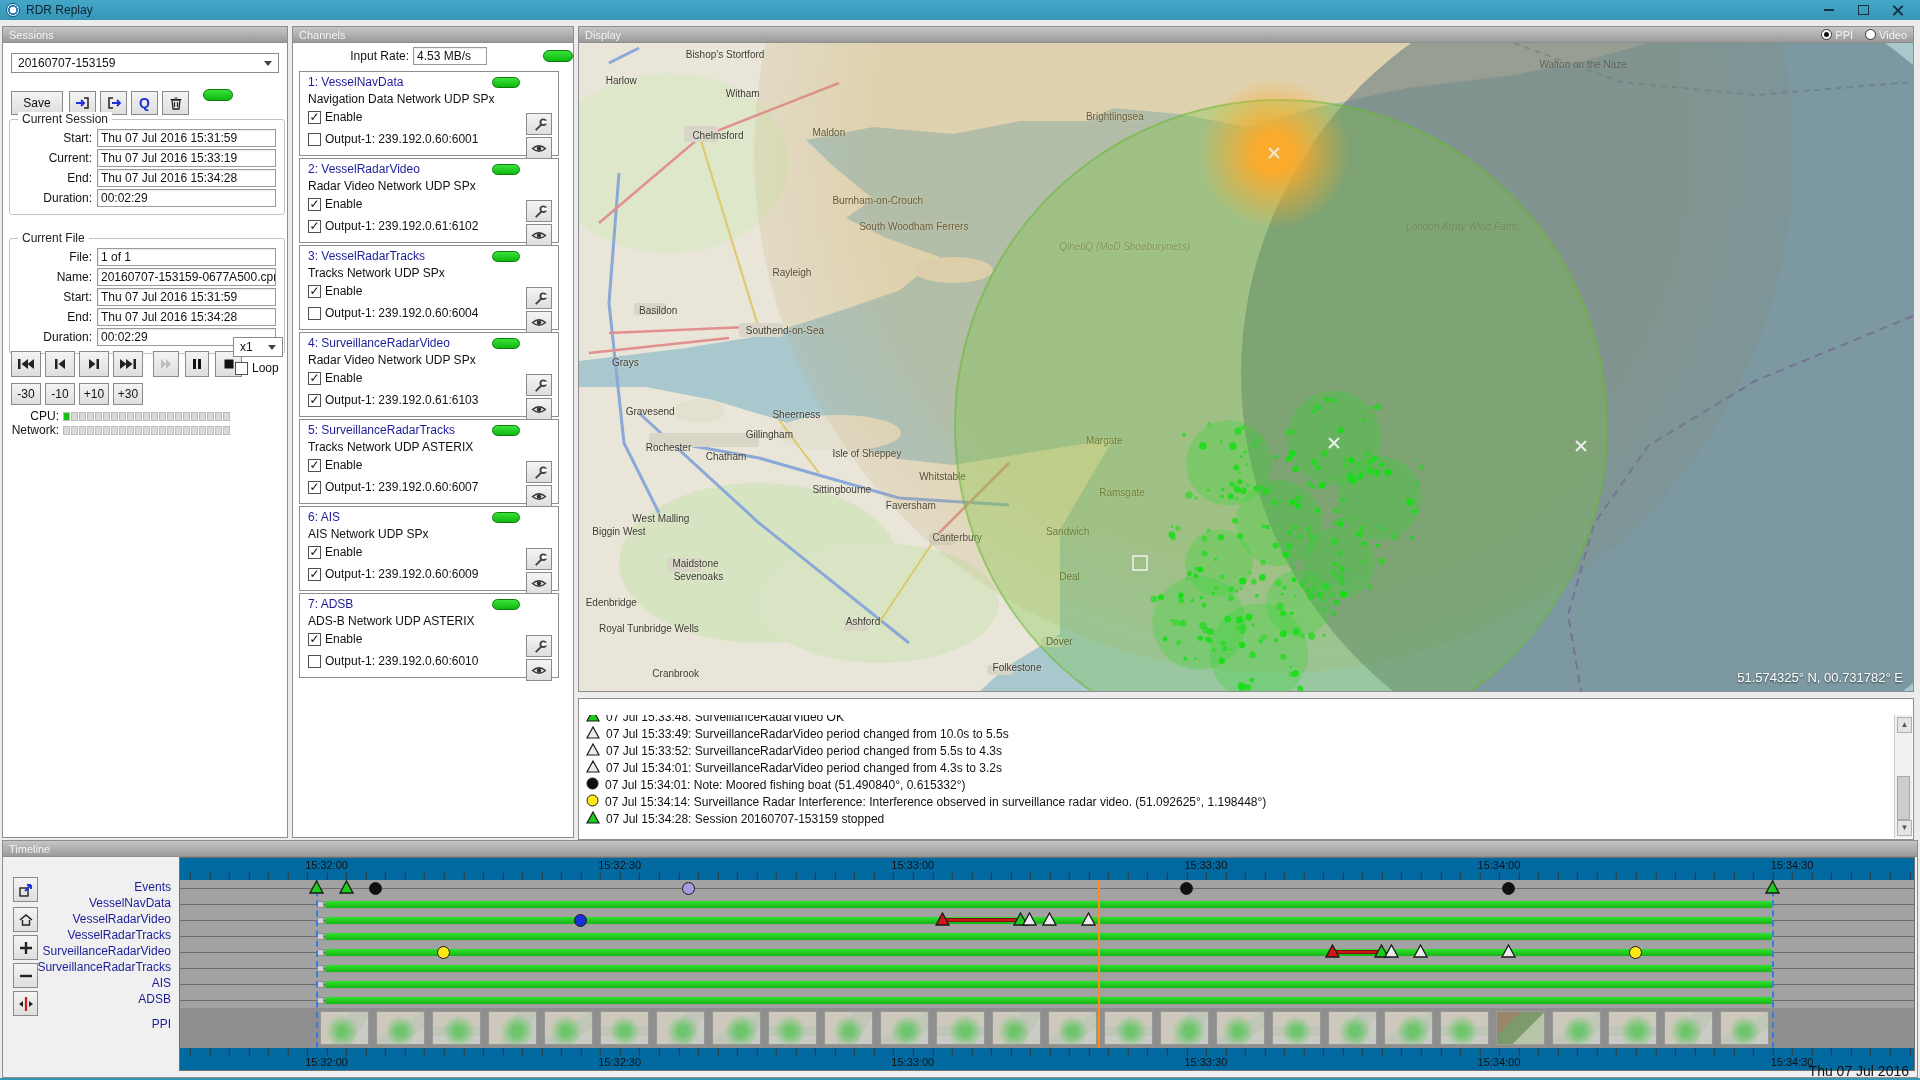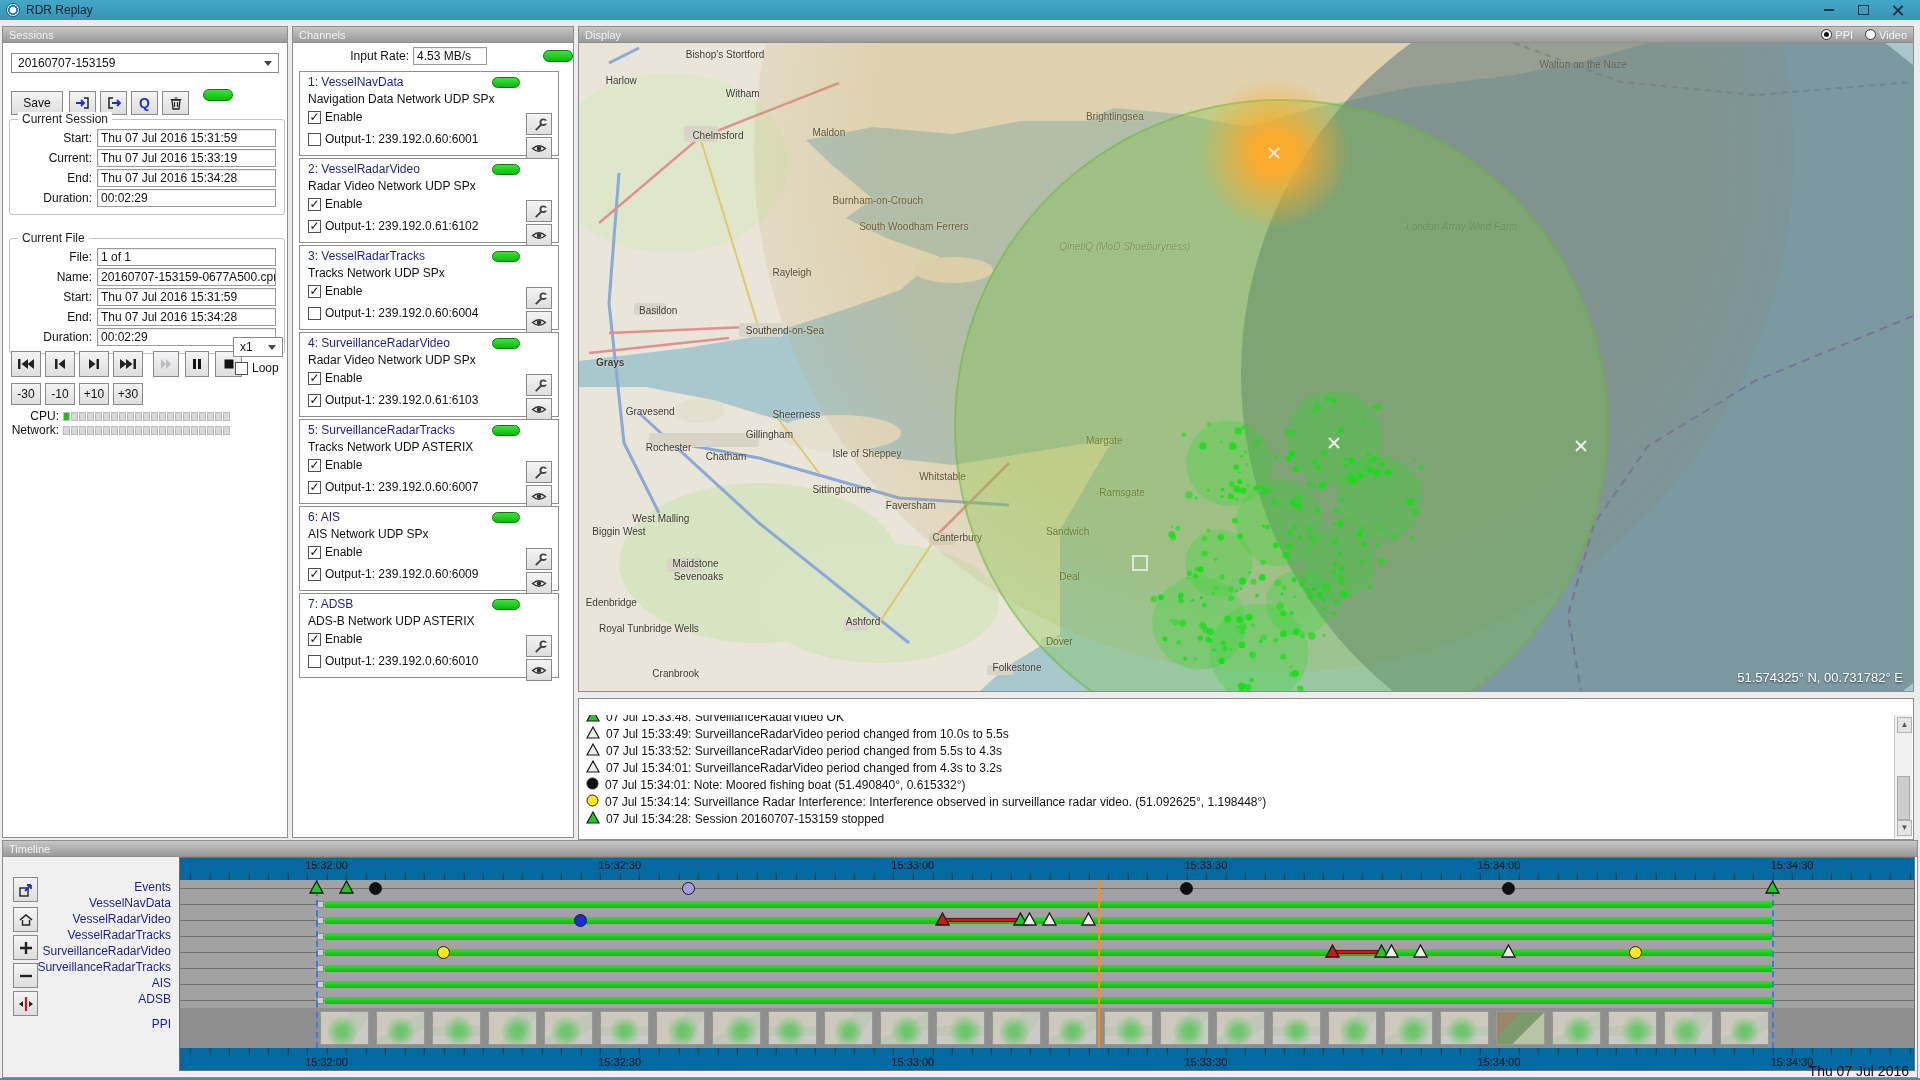--- a/index.html
+++ b/index.html
@@ -575,21 +575,21 @@
         <div class="map-label" style="left: 26.68px; top: 32.4px;">Harlow</div>
         <div class="map-label" style="left: 146.74px; top: 45.36px;">Witham</div>
         <div class="map-label" style="left: 113.39px; top: 87.48px;">Chelmsford</div>
         <div class="map-label" style="left: 233.45px; top: 84.24px;">Maldon</div>
         <div class="map-label" style="left: 253.46px; top: 152.28px;">Burnham-on-Crouch</div>
         <div class="map-label" style="left: 280.14px; top: 178.2px;">South Woodham Ferrers</div>
         <div class="map-label" style="left: 506.92px; top: 68.04px;">Brightlingsea</div>
         <div class="map-label" style="left: 193.43px; top: 223.56px;">Rayleigh</div>
         <div class="map-label" style="left: 166.75px; top: 281.88px;">Southend-on-Sea</div>
         <div class="map-label" style="left: 60.03px; top: 262.44px;">Basildon</div>
-        <div class="map-label" style="left: 17px; top: 314.28px; font-weight: bold;">Grays</div>
+        <div class="map-label" style="left: 33px; top: 314.28px;">Grays</div>
         <div class="map-label" style="left: 46.69px; top: 362.88px;">Gravesend</div>
         <div class="map-label" style="left: 66.7px; top: 398.52px;">Rochester</div>
         <div class="map-label" style="left: 126.73px; top: 408.24px;">Chatham</div>
         <div class="map-label" style="left: 166.75px; top: 385.56px;">Gillingham</div>
         <div class="map-label" style="left: 193.43px; top: 366.12px;">Sheerness</div>
         <div class="map-label" style="left: 253.46px; top: 405px;">Isle of Sheppey</div>
         <div class="map-label" style="left: 233.45px; top: 440.64px;">Sittingbourne</div>
         <div class="map-label" style="left: 306.82px; top: 456.84px;">Faversham</div>
         <div class="map-label" style="left: 340.17px; top: 427.68px;">Whitstable</div>
         <div class="map-label" style="left: 353.51px; top: 489.24px;">Canterbury</div>

